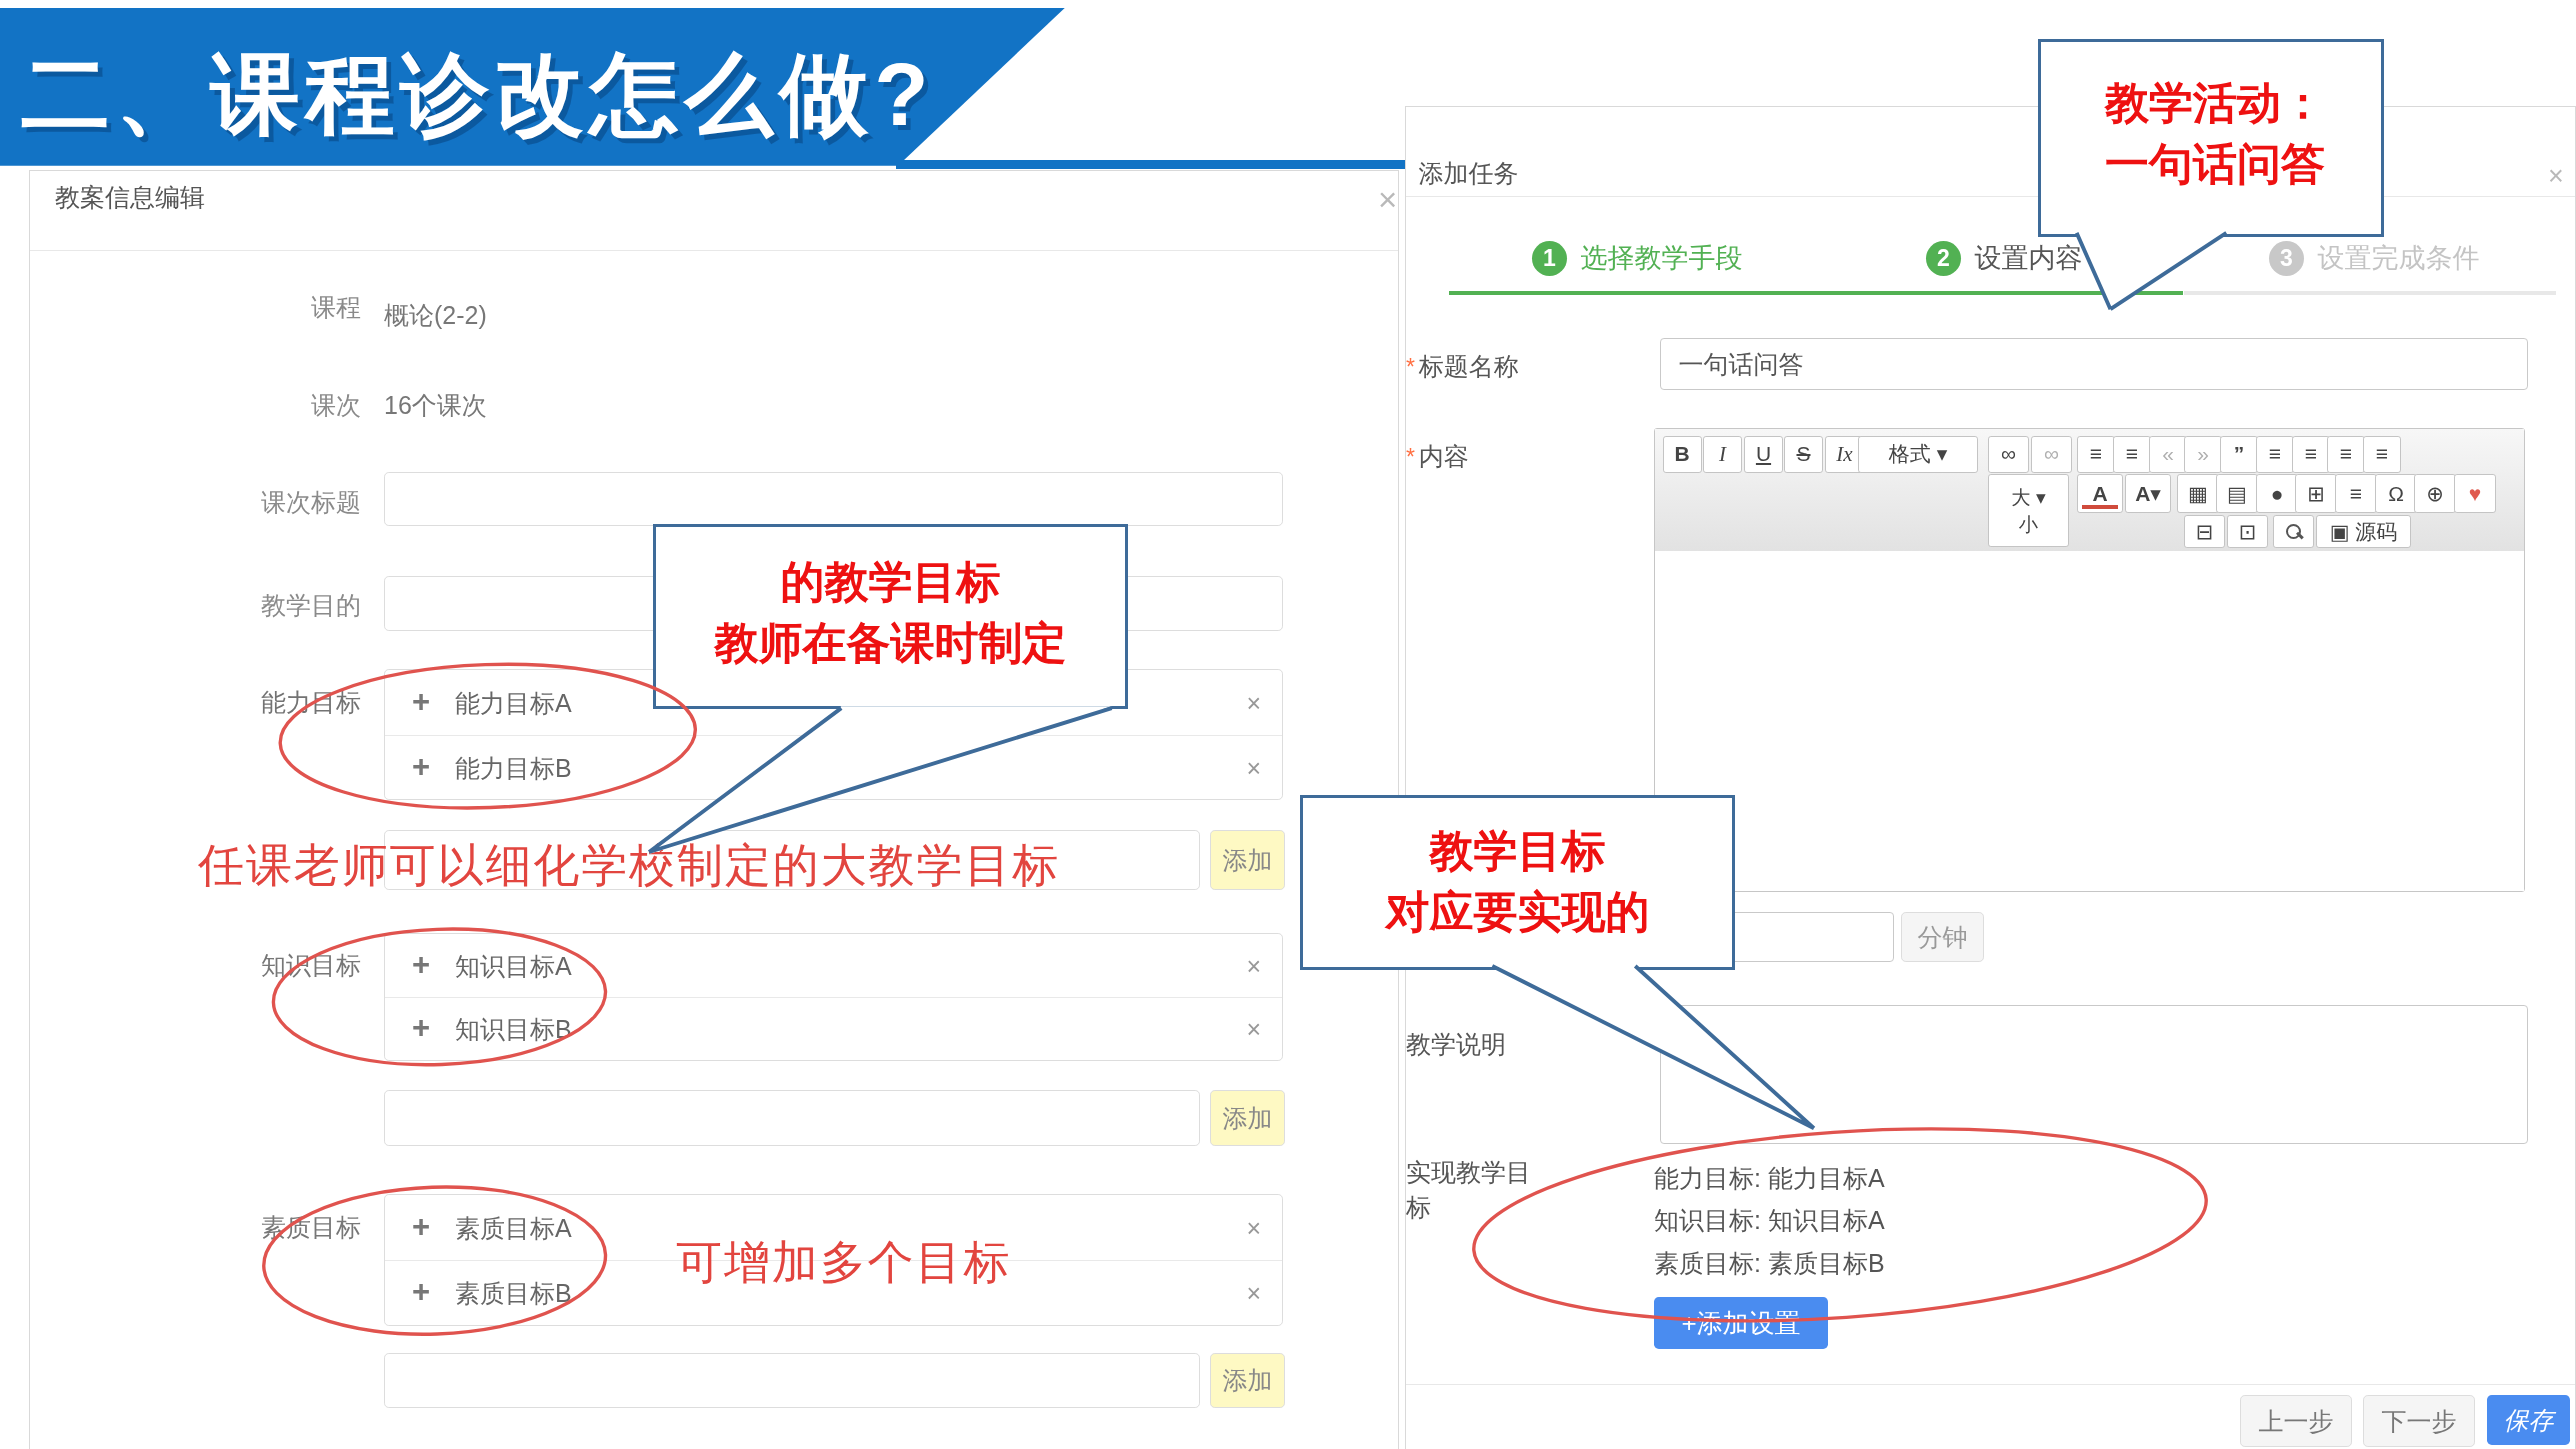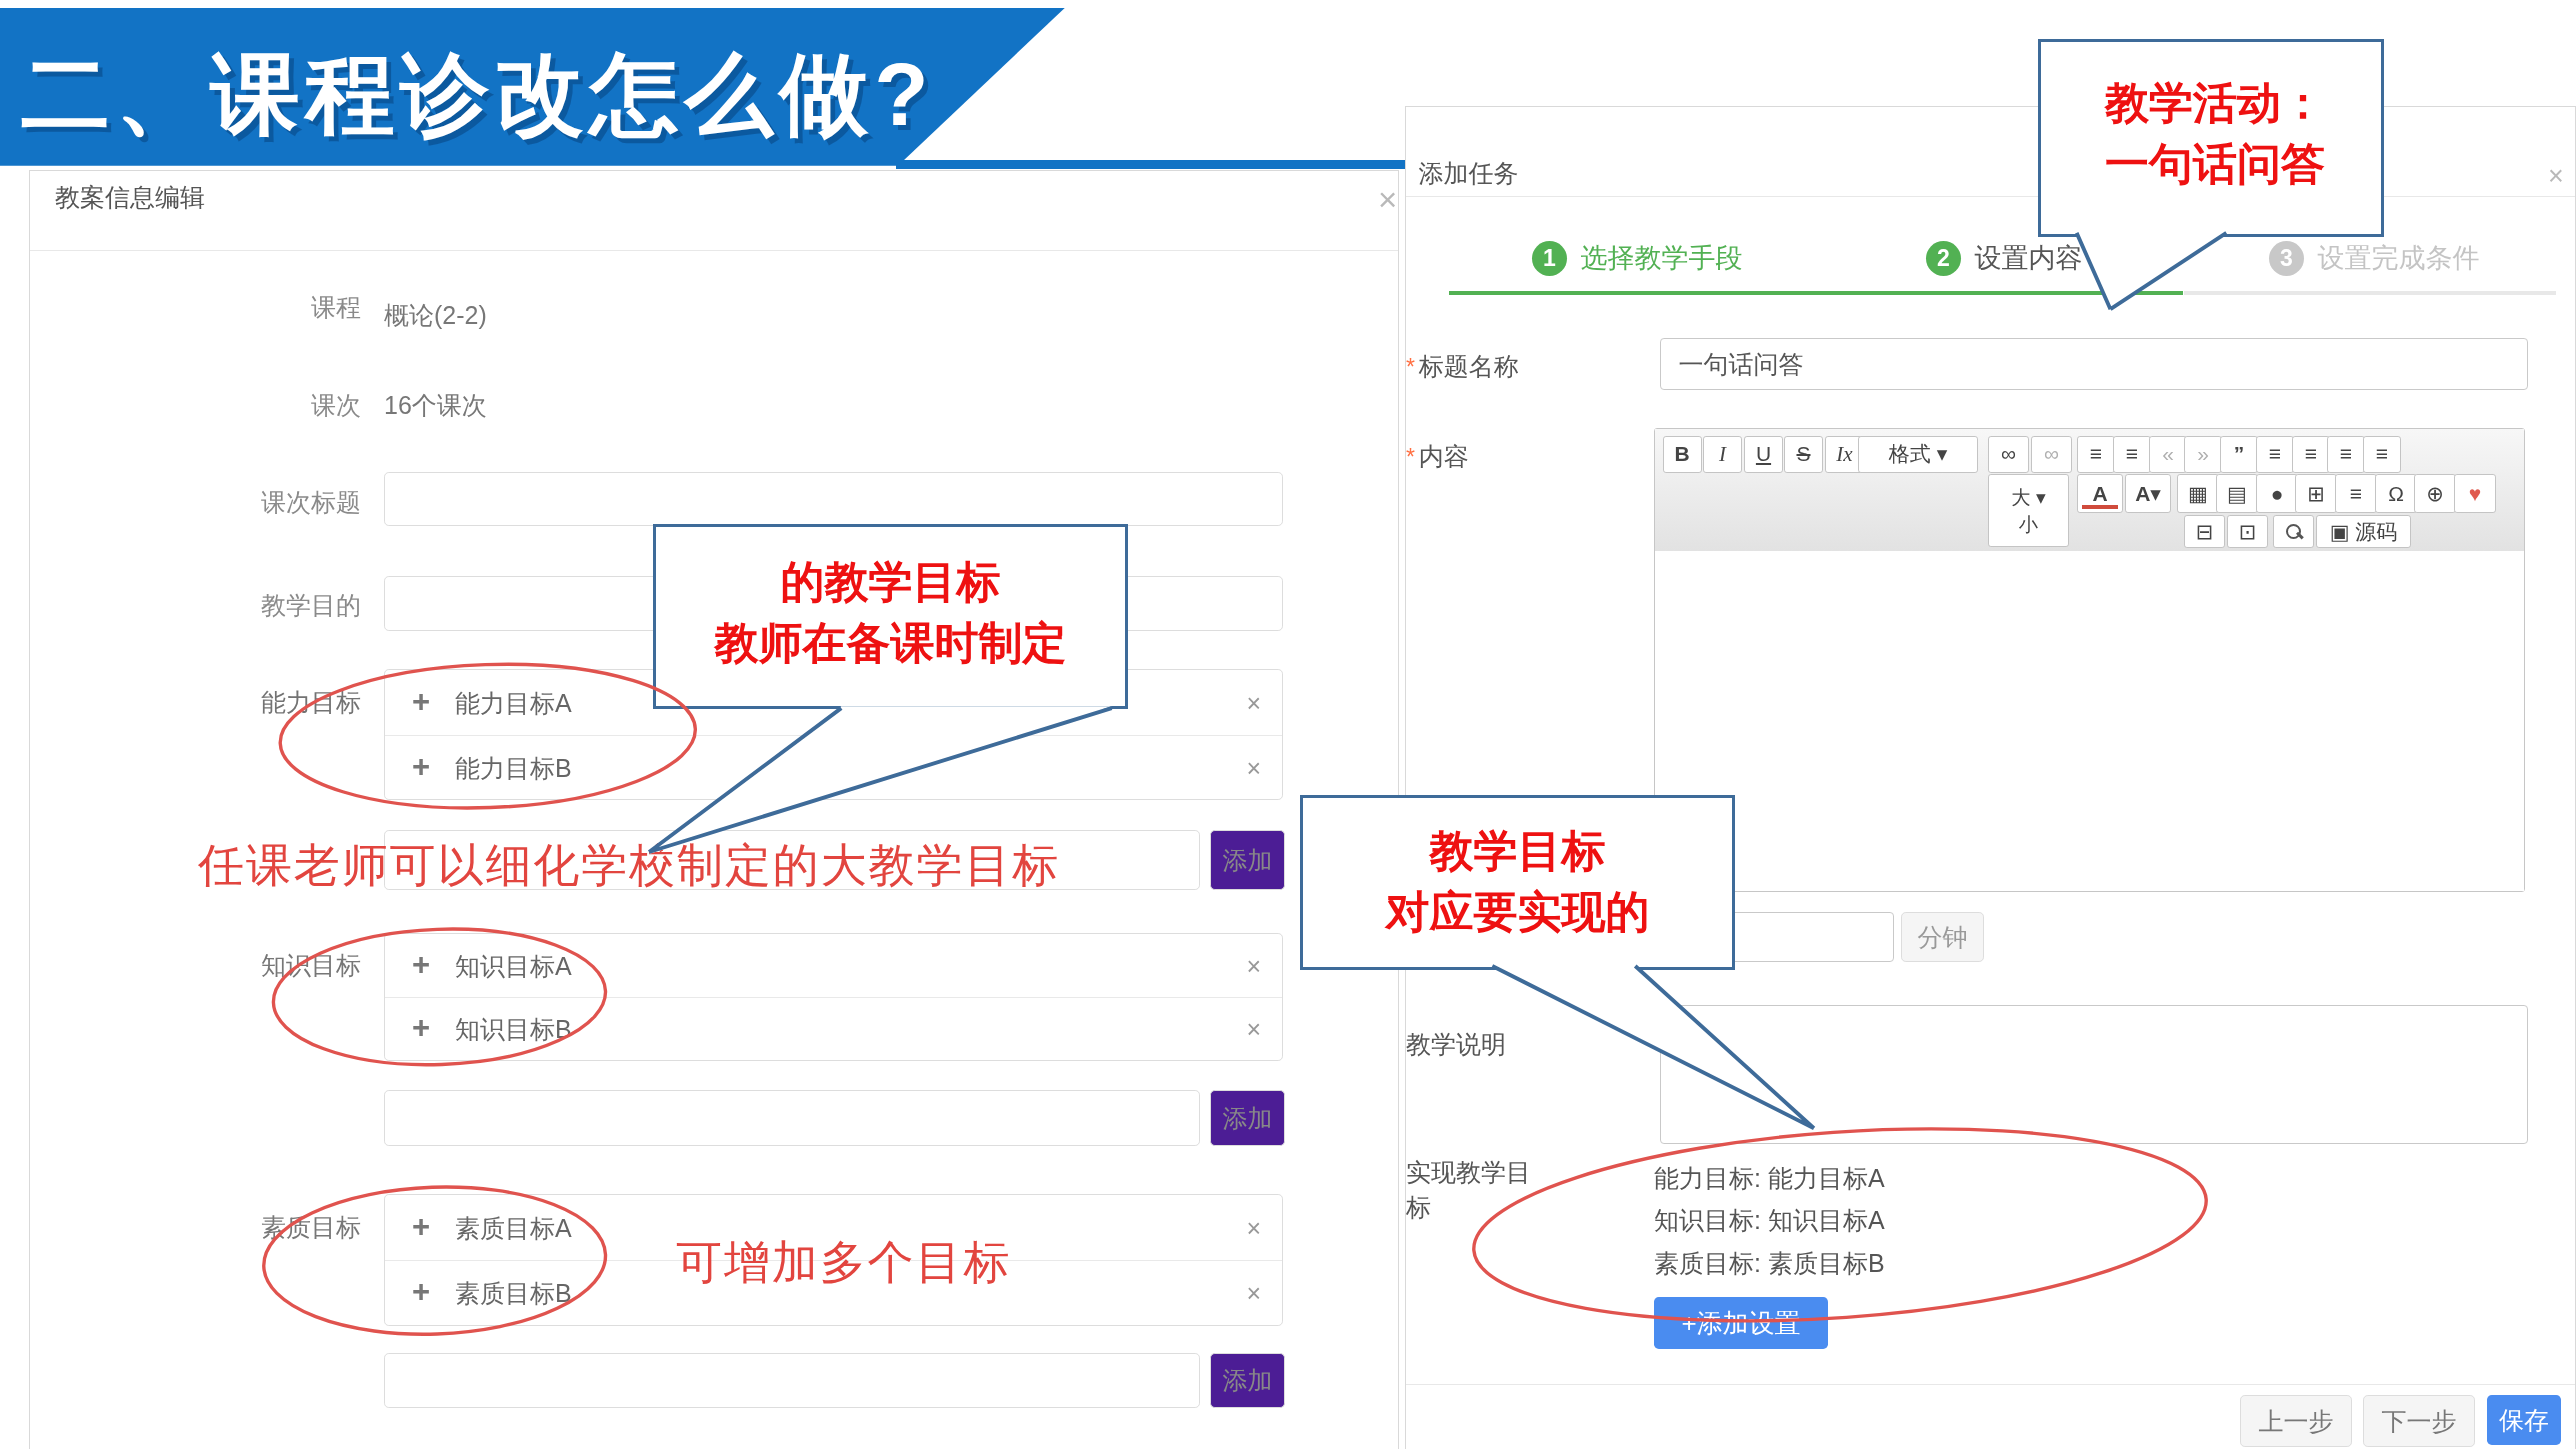--- a/index.html
+++ b/index.html
@@ -26,21 +26,21 @@
   .l-label{left:145px;width:186px;text-align:right;font-size:25px;color:#8a8a8a;white-space:nowrap;}
   .l-value{left:354px;font-size:25px;color:#777;white-space:nowrap;}
   .l-input{left:354px;width:897px;background:#fff;border:1px solid #ddd;border-radius:4.8px;}
   .goal-box{left:354px;width:897px;background:#fff;border:1px solid #ddd;border-radius:4.8px;}
   .goal-row{position:absolute;left:0;right:0;}
   .goal-row .move{position:absolute;left:27px;top:50%;transform:translateY(-54%);font-size:31px;color:#777;font-weight:bold;}
   .goal-row .gtext{position:absolute;left:70px;top:50%;transform:translateY(-50%);font-size:25px;color:#666;white-space:nowrap;}
   .goal-row .gx{position:absolute;right:21px;top:50%;transform:translateY(-50%);font-size:25px;color:#999;cursor:pointer;}
   .goal-sep{position:absolute;left:0;right:0;height:1px;background:#e9e9e9;}
   .add-input{left:354px;width:814px;background:#fff;border:1px solid #ddd;border-radius:4.8px;}
-  .add-btn{left:1180px;width:73px;background:#4c1d95;border:1px solid #ddd;border-radius:4.8px;
+  .add-btn{left:1180px;width:73px;background:#fef9c3;border:1px solid #ddd;border-radius:4.8px;
            font-size:25px;color:#888;display:flex;align-items:center;justify-content:center;cursor:pointer;}
   .red-note{font-family:"Liberation Serif","DejaVu Serif",serif;font-size:46px;color:#e2453f;
             letter-spacing:1.9px;white-space:nowrap;z-index:30;}
 
   
   .step{display:flex;align-items:center;gap:13.5px;white-space:nowrap;}
   .step-circle{width:35px;height:35px;border-radius:50%;color:#fff;font-size:23px;font-weight:bold;
                display:flex;align-items:center;justify-content:center;}
   .step-label{font-size:27px;}
   .r-label{left:0;width:237px;text-align:left;font-size:25px;color:#555;white-space:nowrap;}
@@ -251,21 +251,21 @@
         <div class="rg-row" style="top: 1136px; width: 869px;">
           <span class="rg-text">素质目标: 素质目标B</span>
         </div>
       </div>
 
     <div class="abs blue-btn" style="left:248px;top:1190px;width:174px;height:52px;font-size:26px;">+添加设置</div>
 
     <div class="abs divider" style="top:1277px;"></div>
     <div class="abs ghost-btn" style="left:834px;top:1288px;width:110px;height:50px;">上一步</div>
     <div class="abs ghost-btn" style="left:957px;top:1288px;width:110px;height:50px;">下一步</div>
-    <div class="abs blue-btn" style="left:1081px;top:1288px;width:74px;height:50px;font-size:25px;">保存</div>
+    <div class="abs blue-btn" style="left:1081px;top:1288px;width:83px;height:50px;font-size:25px;font-style:italic;">保存</div>
   </div>
 
   <div class="abs bubble center" style="left:653px;top:524px;width:475px;height:185px;box-sizing:border-box;padding-top:25px;">
     <div class="bl">的教学目标</div>
     <div class="bl">教师在备课时制定</div>
   </div>
   <div class="abs bubble" style="left:2038px;top:39px;width:346px;height:198px;box-sizing:border-box;padding:31px 0 0 64px;">
     <div class="bl">教学活动：</div>
     <div class="bl">一句话问答</div>
   </div>

